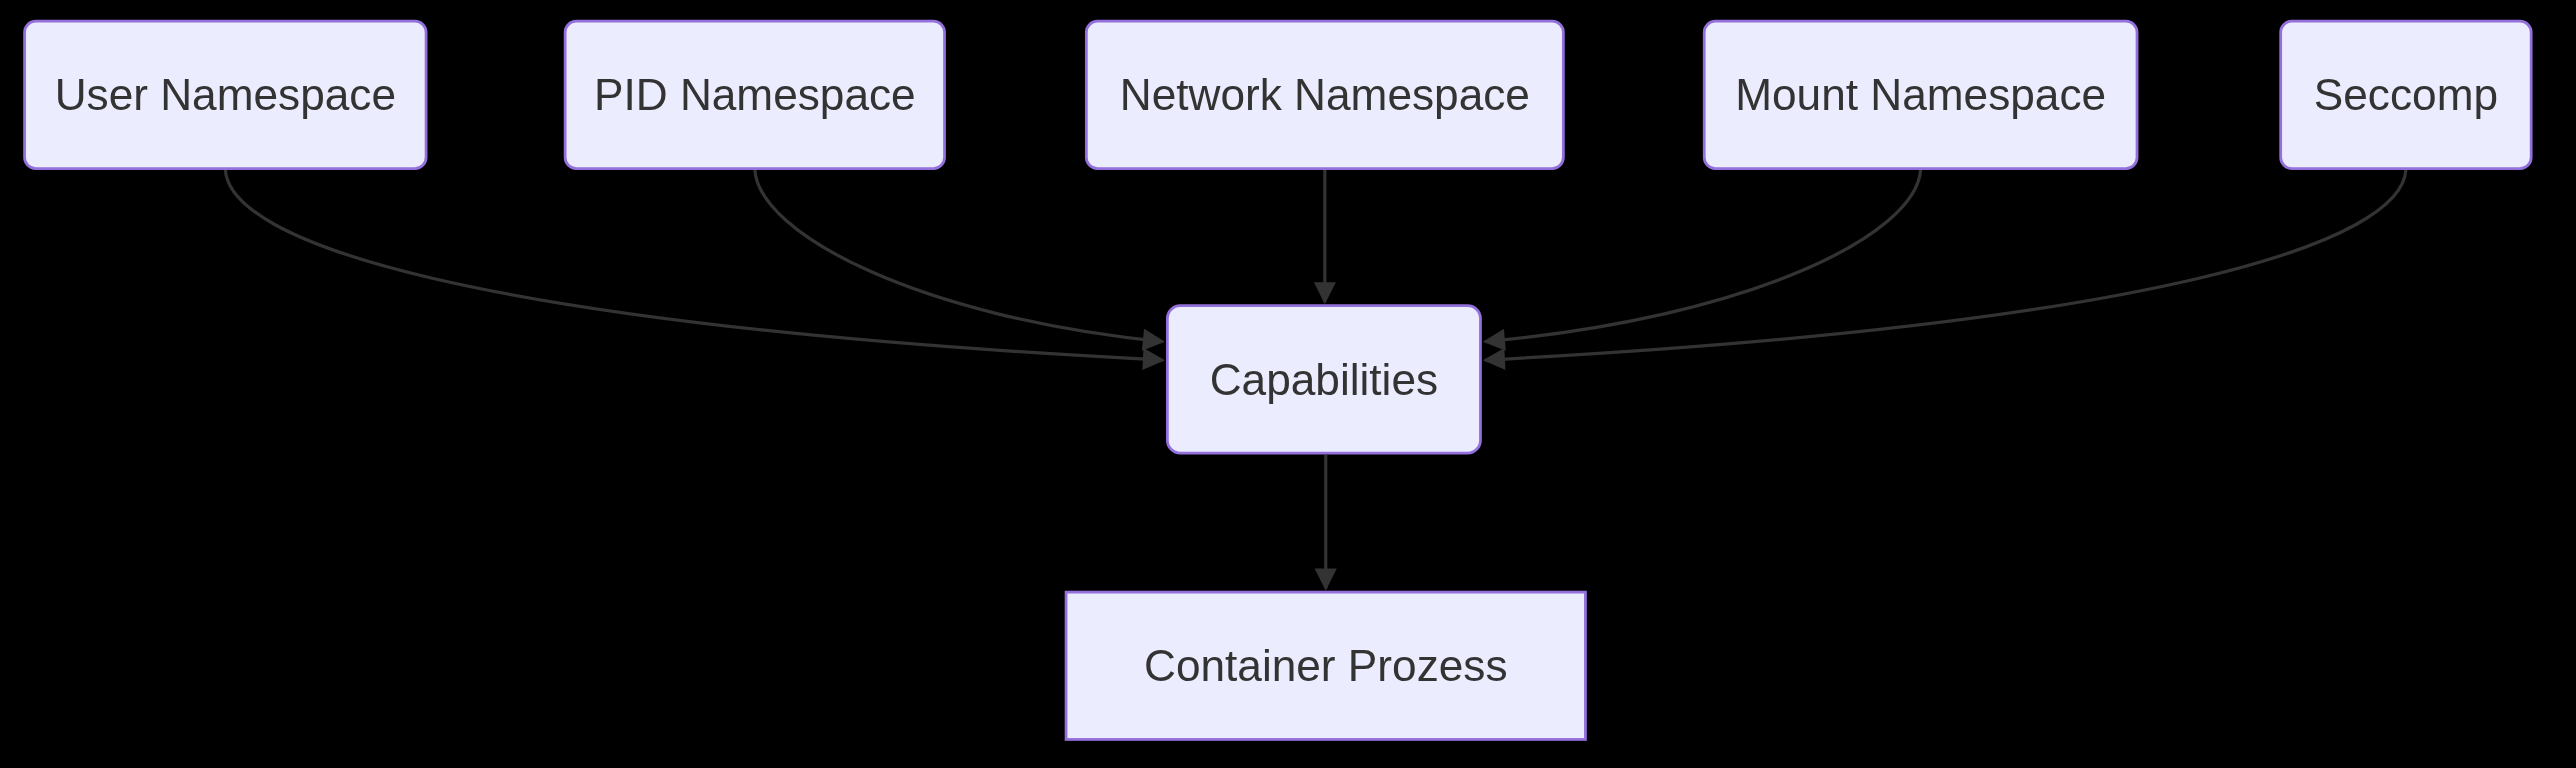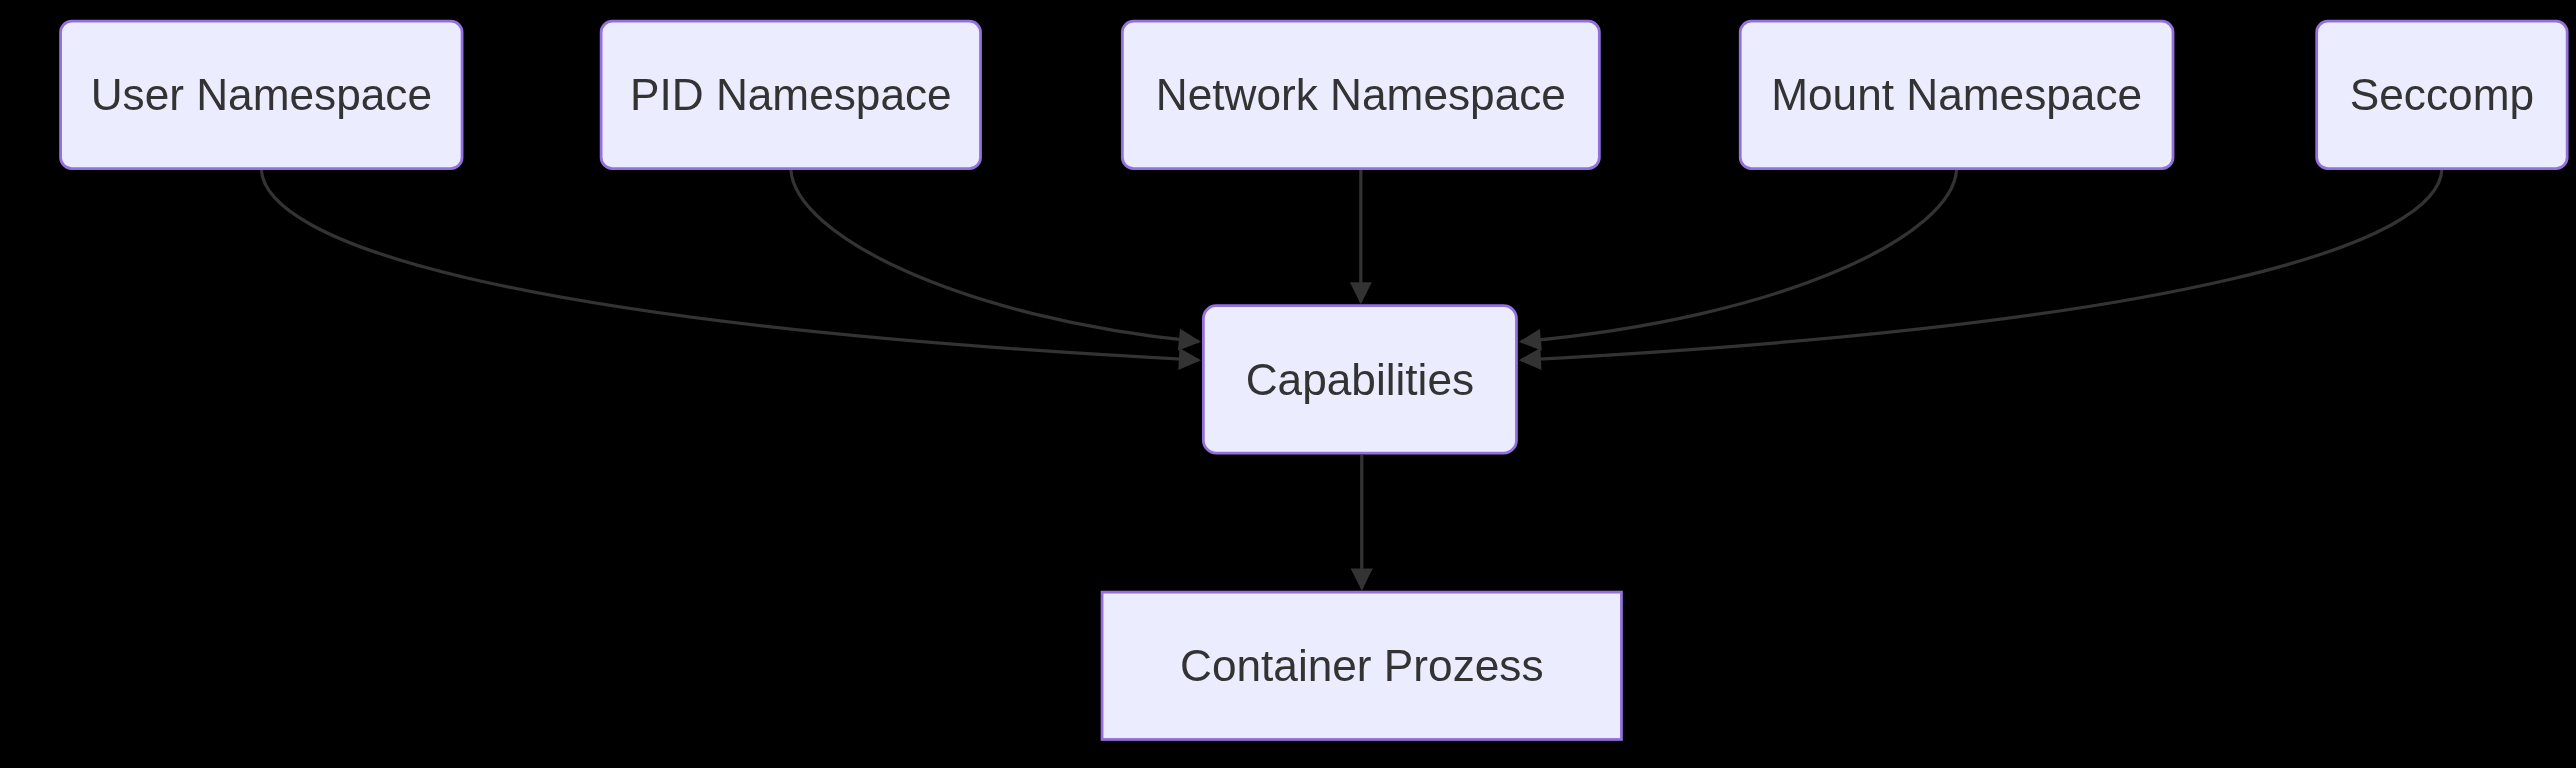--- a/index.html
+++ b/index.html
@@ -7,21 +7,20 @@
     padding: 0;
     background: var(--background, #000);
     width: 2576px;
     height: 768px;
     overflow: hidden;
   }
   .canvas-wrap {
     width: 2402px;
     height: 768px;
     position: relative;
-    margin-left: 36px;
   }
   svg { display: block; }
   .node-box {
     fill: var(--node-fill, #ECECFF);
     stroke: var(--node-border, #9370DB);
     stroke-width: 3;
   }
   .node-label {
     fill: var(--text-color, #333333);
     font-family: "Liberation Sans", sans-serif;

